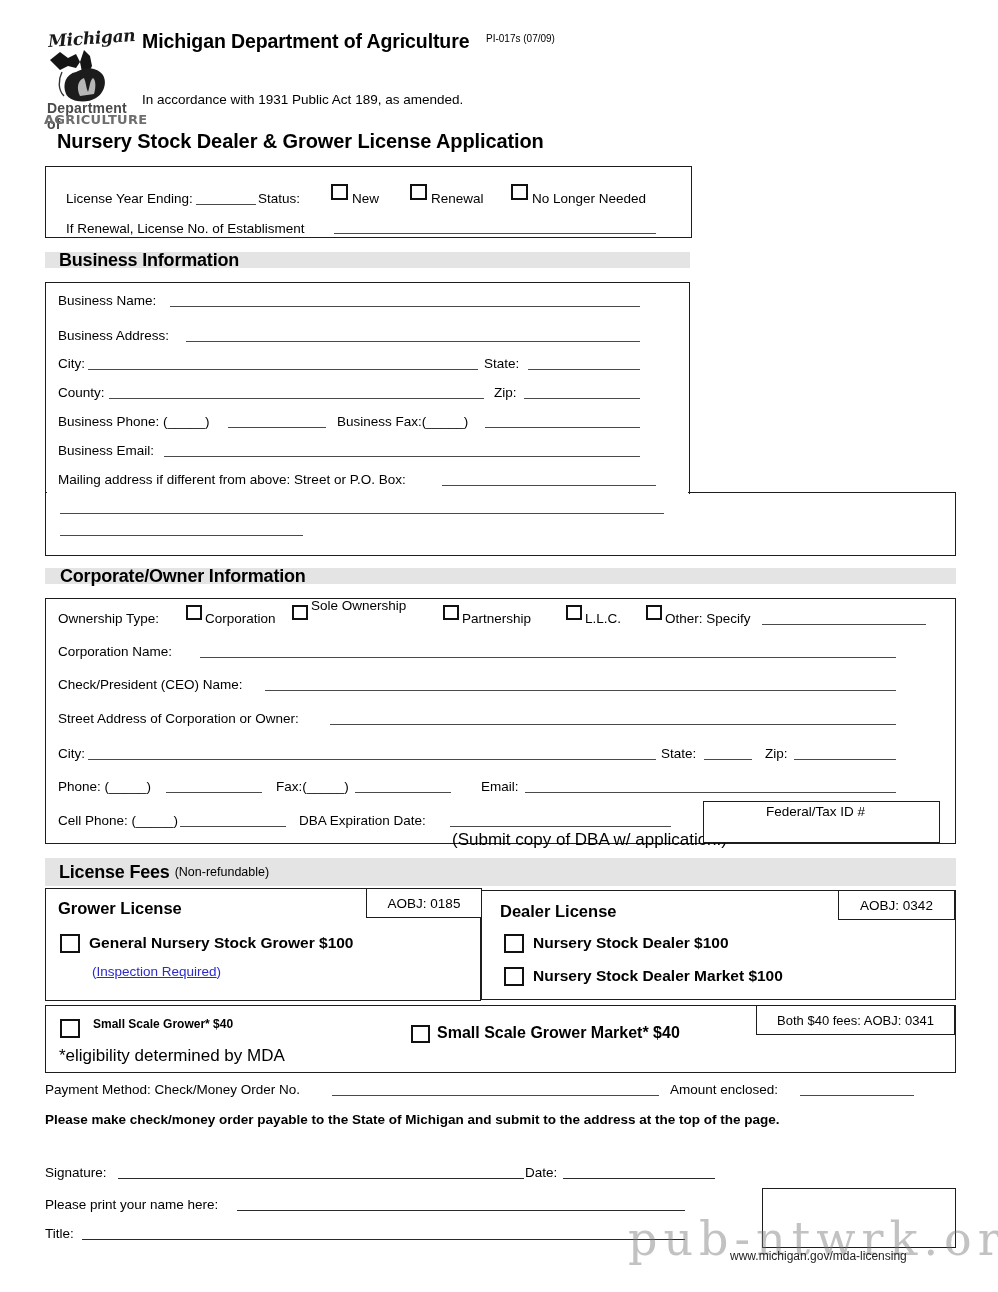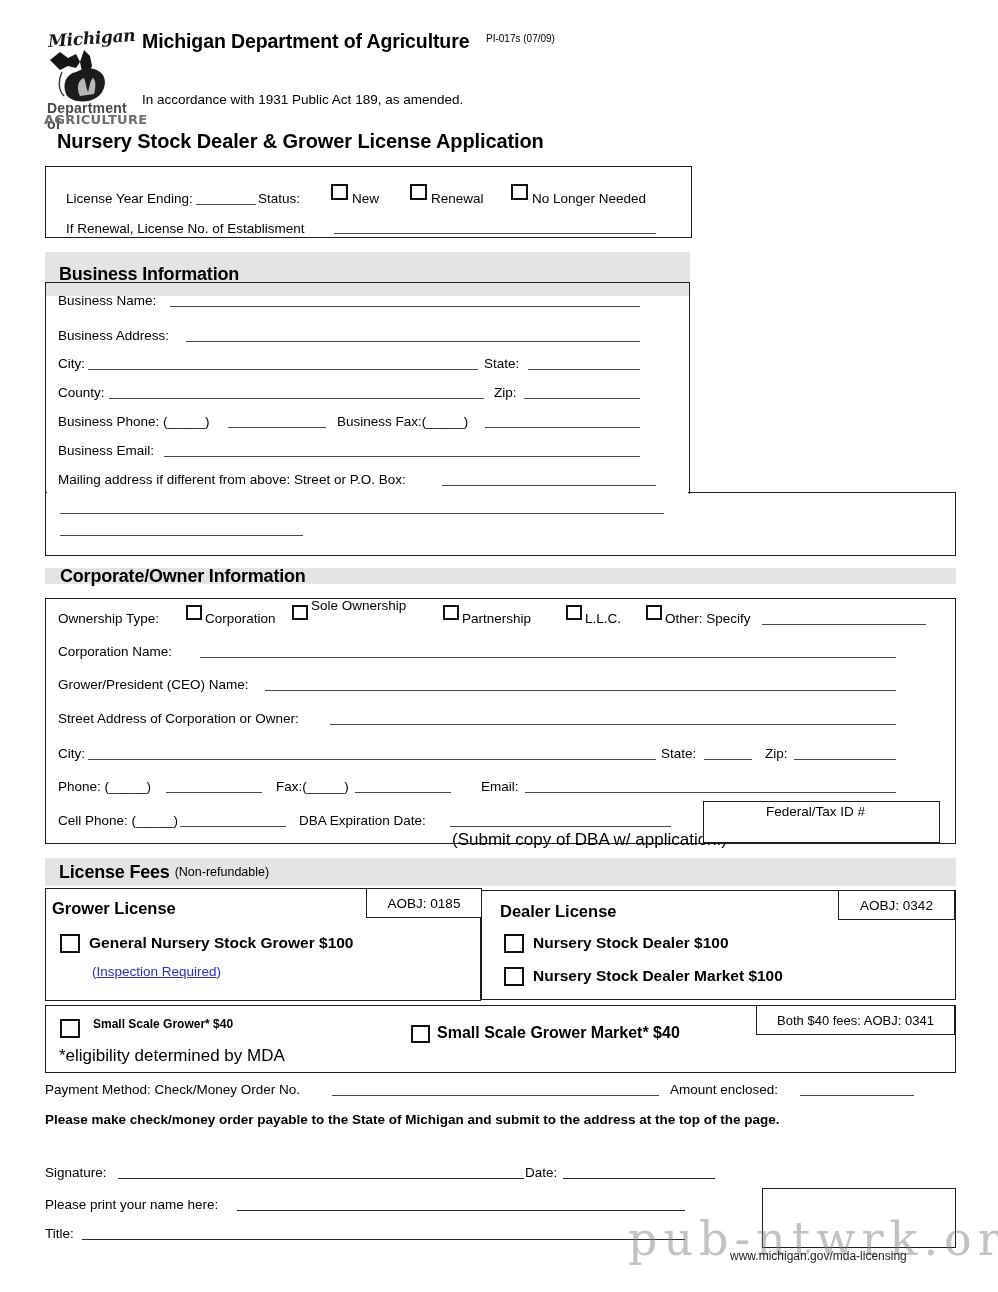--- a/index.html
+++ b/index.html
@@ -293,21 +293,21 @@
 
   <div class="cbx" style="left:410px; top:184px; width:17px; height:16px;"></div>
   <div class="fld" style="left:431px; top:191px;">Renewal</div>
 
   <div class="cbx" style="left:511px; top:184px; width:17px; height:16px;"></div>
   <div class="fld" style="left:532px; top:191px;">No Longer Needed</div>
 
   <div class="fld" style="left:66px; top:221px;">If Renewal, License No. of Establisment</div>
   <div class="rule" style="left:334px; top:233px; width:322px;"></div>
 
-  <div class="sec-head" style="left:45px; top:252px; width:645px; height:44px;">
+  <div class="sec-head" style="left:45px; top:252px; width:645px; height:16px;">
     <span class="sec-title">Business Information</span>
   </div>
 
   <div id="bi-box-top"></div>
   <div id="bi-box-bot"></div>
   <div id="bi-box-patch"></div>
 
   <div class="fld" style="left:58px; top:293px;">Business Name:</div>
   <div class="rule" style="left:170px; top:306px; width:470px;"></div>
 
@@ -356,21 +356,21 @@
   <div class="cbx" style="left:566px; top:605px; width:16px; height:15px;"></div>
   <div class="fld" style="left:585px; top:611px;">L.L.C.</div>
 
   <div class="cbx" style="left:646px; top:605px; width:16px; height:15px;"></div>
   <div class="fld" style="left:665px; top:611px;">Other: Specify</div>
   <div class="rule" style="left:762px; top:624px; width:164px;"></div>
 
   <div class="fld" style="left:58px; top:644px;">Corporation Name:</div>
   <div class="rule" style="left:200px; top:657px; width:696px;"></div>
 
-  <div class="fld" style="left:58px; top:677px;">Grower/President (CEO) Name:</div>
+  <div class="fld" style="left:58px; top:677px;">Check/President (CEO) Name:</div>
   <div class="rule" style="left:265px; top:690px; width:631px;"></div>
 
   <div class="fld" style="left:58px; top:711px;">Street Address of Corporation or Owner:</div>
   <div class="rule" style="left:330px; top:724px; width:566px;"></div>
 
   <div class="fld" style="left:58px; top:746px;">City:</div>
   <div class="rule" style="left:88px; top:759px; width:568px;"></div>
   <div class="fld" style="left:661px; top:746px;">State:</div>
   <div class="rule" style="left:704px; top:759px; width:48px;"></div>
   <div class="fld" style="left:765px; top:746px;">Zip:</div>
@@ -391,21 +391,21 @@
 
   <div class="fed-box" style="left:703px; top:801px; width:237px; height:42px;"></div>
   <div class="fed-label" style="left:766px; top:804px;">Federal/Tax ID #</div>
 
   <div class="sec-head" style="left:45px; top:858px; width:911px; height:28px;">
     <span class="sec-title">License Fees</span>
     <span class="sec-sub">(Non-refundable)</span>
   </div>
 
   <div class="box" style="left:45px; top:888px; width:436px; height:113px;"></div>
-  <div class="fee-title" style="left:52px; top:899px;">Grower License</div>
+  <div class="fee-title" style="left:58px; top:899px;">Grower License</div>
   <div class="aobj" style="left:366px; top:888px; width:116px; height:30px;">AOBJ: 0185</div>
   <div class="cbx" style="left:60px; top:934px; width:20px; height:19px;"></div>
   <div class="fee-opt" style="left:89px; top:934px;">General Nursery Stock Grower  $100</div>
   <div class="inspection" style="left:92px; top:964px;"><span>(</span><u>Inspection Required</u><span>)</span></div>
 
   <div class="box" style="left:481px; top:890px; width:475px; height:110px;"></div>
   <div class="fee-title" style="left:500px; top:902px;">Dealer License</div>
   <div class="aobj" style="left:838px; top:890px; width:117px; height:30px;">AOBJ: 0342</div>
   <div class="cbx" style="left:504px; top:934px; width:20px; height:19px;"></div>
   <div class="fee-opt" style="left:533px; top:934px;">Nursery Stock Dealer  $100</div>

